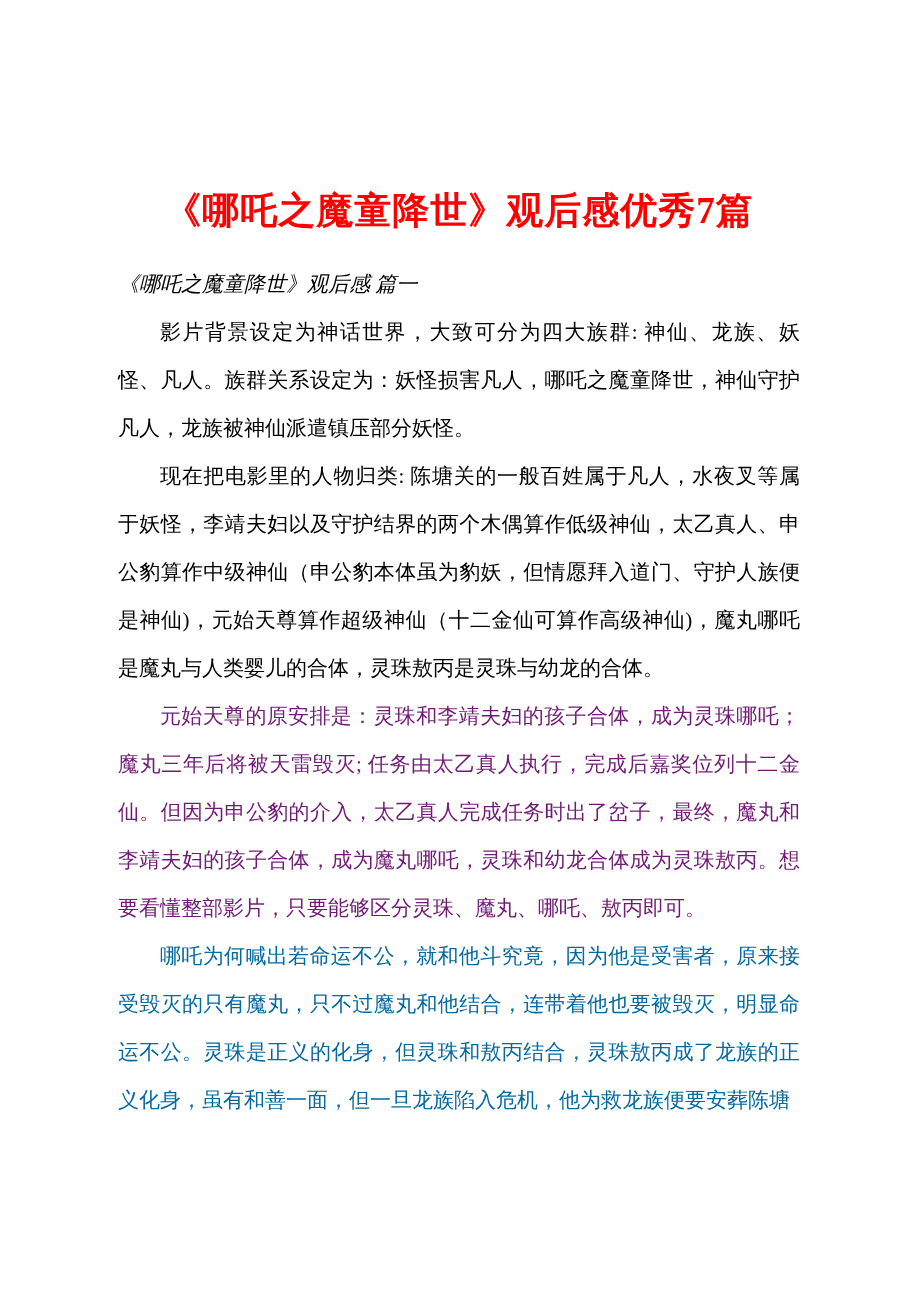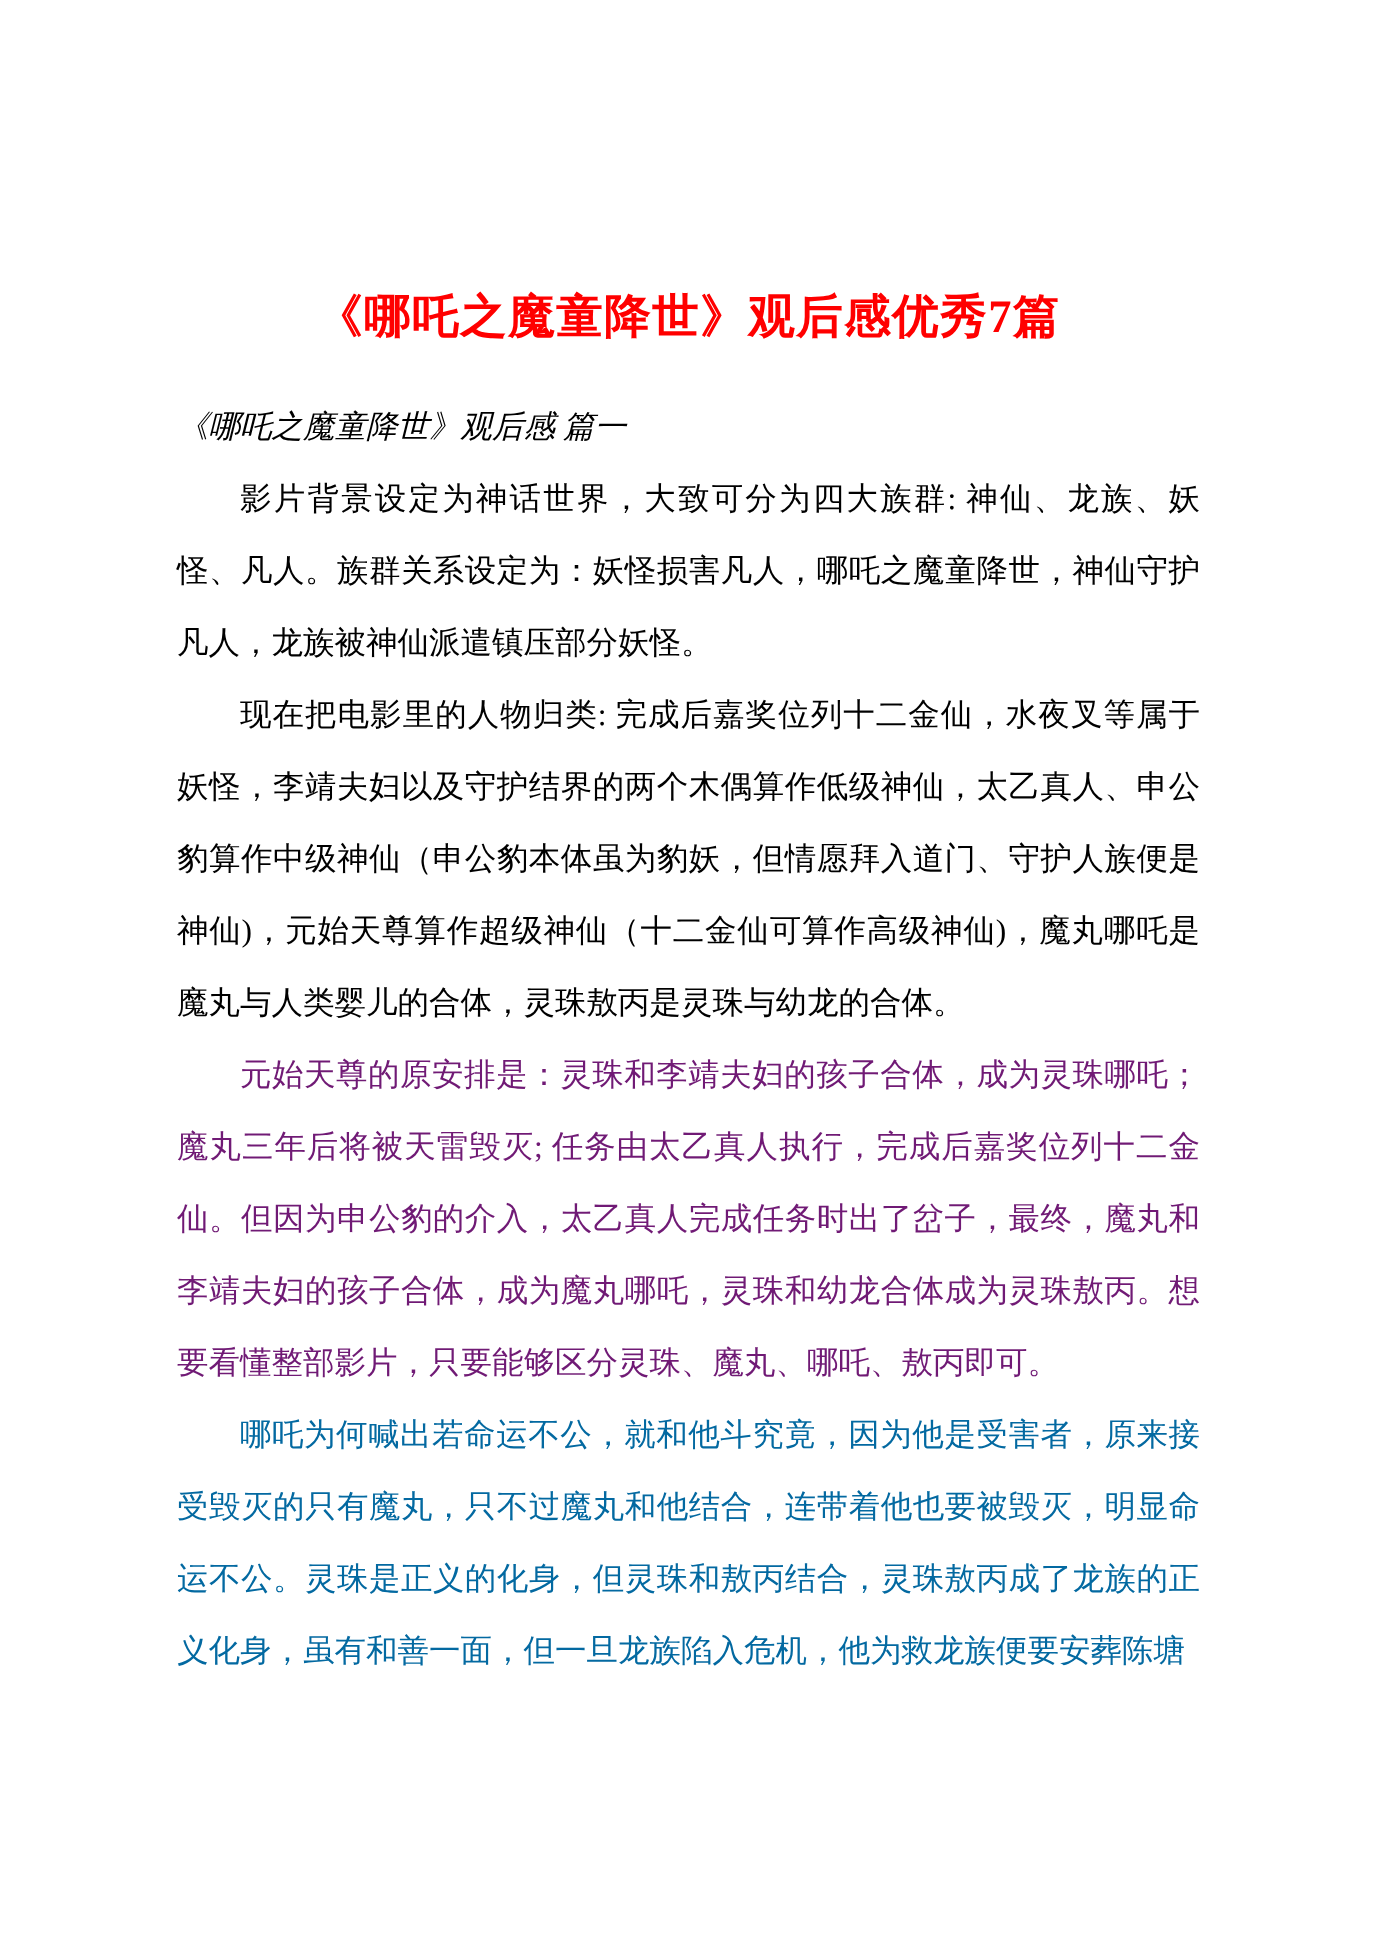--- a/index.html
+++ b/index.html
@@ -12,21 +12,21 @@
     width: 920px;
     height: 1302px;
     box-sizing: border-box;
     background: #ffffff;
     padding: 190px 120px 0 118px;
     overflow: hidden;
     font-family: "Liberation Serif", "DejaVu Serif", serif;
   }
   .doc-title {
     margin: 0 0 28px 0;
-    font-size: 31px;
+    font-size: 37px;
     line-height: 42px;
     font-weight: bold;
     text-align: center;
     letter-spacing: 1px;
     
   }
   .doc-body {
     width: 100%;
   }
   .para {
@@ -42,17 +42,17 @@
   }
 </style>
 </head>
 <body>
 
 <div class="page">
   <h1 class="doc-title" style="color: rgb(255, 0, 0);">《哪吒之魔童降世》观后感优秀7篇</h1>
   <div class="doc-body">
       <p class="para" style="color: rgb(0, 0, 0); font-style: italic;">《哪吒之魔童降世》观后感 篇一</p>
       <p class="para indent" style="color: rgb(0, 0, 0);">影片背景设定为神话世界，大致可分为四大族群: 神仙、龙族、妖怪、凡人。族群关系设定为：妖怪损害凡人，哪吒之魔童降世，神仙守护凡人，龙族被神仙派遣镇压部分妖怪。</p>
-      <p class="para indent" style="color: rgb(0, 0, 0);">现在把电影里的人物归类: 完成后嘉奖位列十二金仙，水夜叉等属于妖怪，李靖夫妇以及守护结界的两个木偶算作低级神仙，太乙真人、申公豹算作中级神仙（申公豹本体虽为豹妖，但情愿拜入道门、守护人族便是神仙)，元始天尊算作超级神仙（十二金仙可算作高级神仙)，魔丸哪吒是魔丸与人类婴儿的合体，灵珠敖丙是灵珠与幼龙的合体。</p>
+      <p class="para indent" style="color: rgb(0, 0, 0);">现在把电影里的人物归类: 陈塘关的一般百姓属于凡人，水夜叉等属于妖怪，李靖夫妇以及守护结界的两个木偶算作低级神仙，太乙真人、申公豹算作中级神仙（申公豹本体虽为豹妖，但情愿拜入道门、守护人族便是神仙)，元始天尊算作超级神仙（十二金仙可算作高级神仙)，魔丸哪吒是魔丸与人类婴儿的合体，灵珠敖丙是灵珠与幼龙的合体。</p>
       <p class="para indent" style="color: #701a75;">元始天尊的原安排是：灵珠和李靖夫妇的孩子合体，成为灵珠哪吒；魔丸三年后将被天雷毁灭; 任务由太乙真人执行，完成后嘉奖位列十二金仙。但因为申公豹的介入，太乙真人完成任务时出了岔子，最终，魔丸和李靖夫妇的孩子合体，成为魔丸哪吒，灵珠和幼龙合体成为灵珠敖丙。想要看懂整部影片，只要能够区分灵珠、魔丸、哪吒、敖丙即可。</p>
       <p class="para indent" style="color: #0369a1;">哪吒为何喊出若命运不公，就和他斗究竟，因为他是受害者，原来接受毁灭的只有魔丸，只不过魔丸和他结合，连带着他也要被毁灭，明显命运不公。灵珠是正义的化身，但灵珠和敖丙结合，灵珠敖丙成了龙族的正义化身，虽有和善一面，但一旦龙族陷入危机，他为救龙族便要安葬陈塘</p>
     </div>
 </div>
 
 </body></html>

